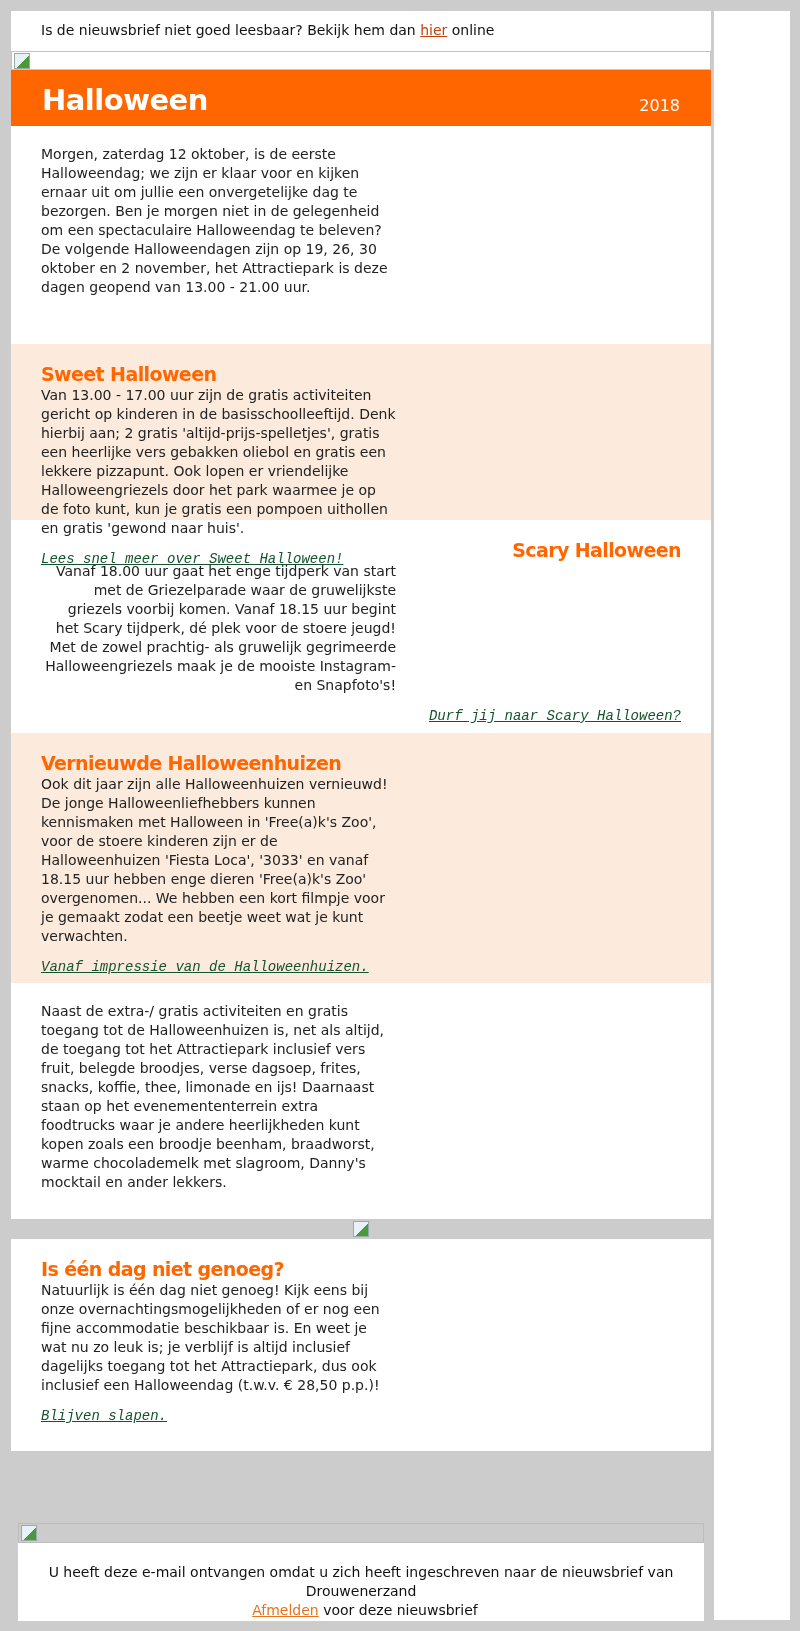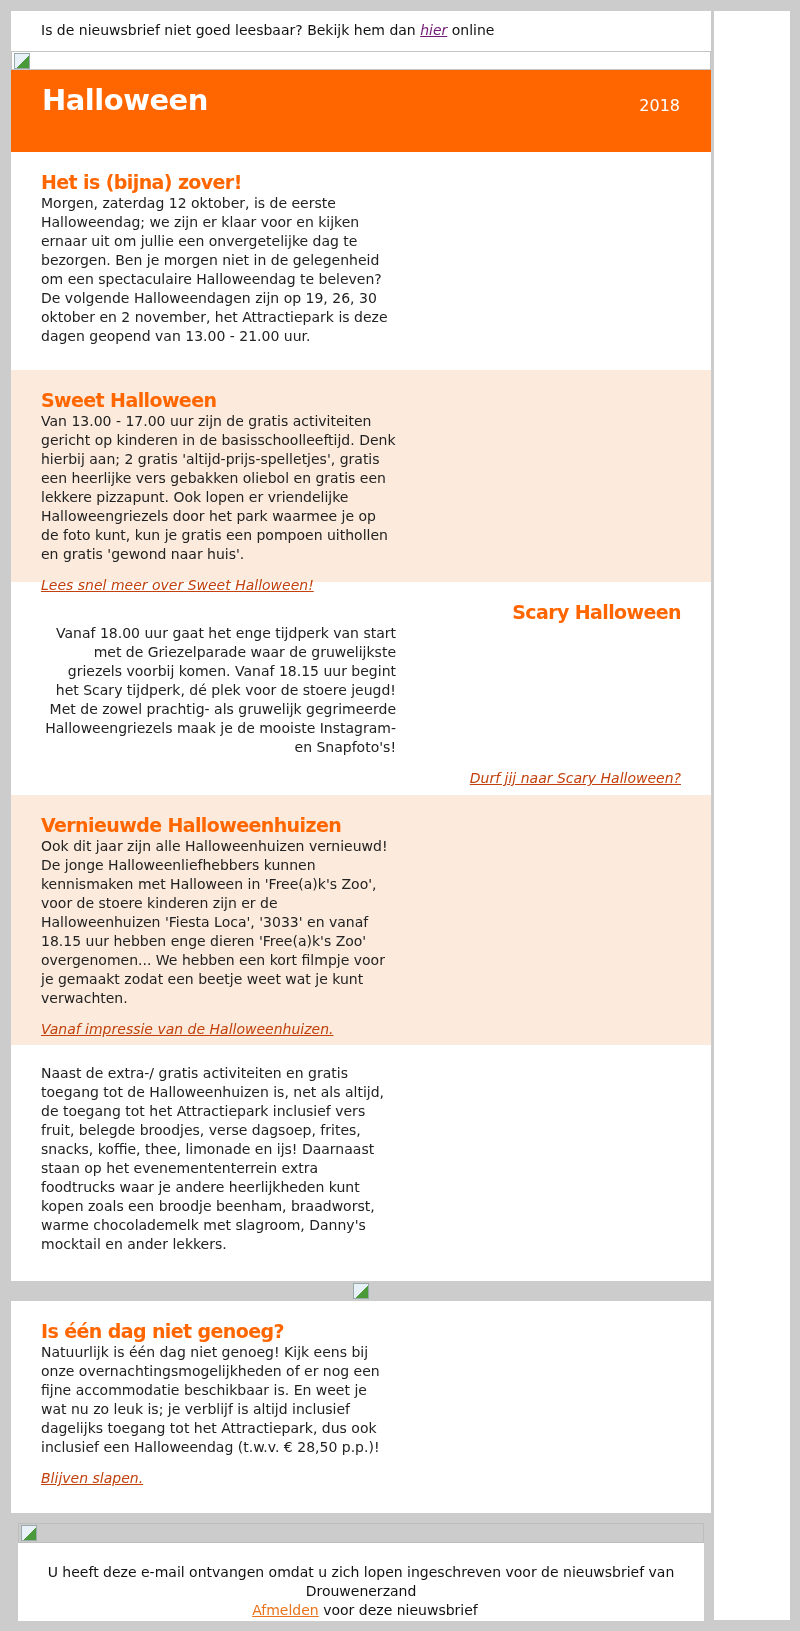--- a/index.html
+++ b/index.html
@@ -1,33 +1,33 @@
 <!DOCTYPE html>
 <html><head>
   <meta charset="utf-8">
   <style>
     * { box-sizing: border-box; margin: 0; padding: 0; }
     html, body { width: 800px; height: 1631px; background: #cccccc; overflow: hidden; }
     body { position: relative; font-family: "DejaVu Sans", "Liberation Sans", sans-serif; color: #222; }
     .right-col { position: absolute; left: 714px; top: 11px; width: 76px; height: 1609px; background: #ffffff; }
     .main { position: absolute; left: 11px; top: 11px; width: 700px; }
     .preheader { height: 40px; background: #fff; padding: 11px 30px 0 30px; font-size: 14px; color: #111; }
-    .preheader a { color: #701a75; font-style: italic; text-decoration: underline; }
+    .preheader a { color: #c2410c; text-decoration: underline; }
     .img-strip { height: 19px; background: #fff; border: 1px solid #c4c4c4; position: relative; }
     .broken-img { position: absolute; width: 16px; height: 16px; border: 1px solid #9aa; background: linear-gradient(135deg, #e8f0f8 55%, #4a9a3a 55%); }
     .img-strip .broken-img { left: 2px; top: 1px; }
-    .hero { height: 82px; background: #ff6600; position: relative; }
+    .hero { height: 56px; background: #ff6600; position: relative; }
     .hero .title { position: absolute; left: 31px; top: 13px; font-size: 29px; font-weight: bold; color: #fff; letter-spacing: -0.5px; font-family: "DejaVu Sans", sans-serif; }
     .hero .year { position: absolute; right: 31px; top: 26px; font-size: 16px; color: #fff; }
     .section { padding: 19px 30px 20px 30px; }
     .section.white { background: #fff; }
     .section.cream { background: #fcebdc; }
     .section h2 { color: #ff6600; font-size: 19px; font-weight: bold; letter-spacing: -0.6px; line-height: 22px; margin-bottom: 1px; }
     .section p { font-size: 14px; line-height: 19px; width: 355px; color: #222; }
-    .section a.more { display: inline-block; margin-top: 13px; color: #c2410c; font-style: italic; font-size: 14px; text-decoration: underline; }
+    .section a.more { display: inline-block; margin-top: 13px; color: #14532d; font-style: italic; font-size: 14px; text-decoration: underline; font-family: Liberation Mono, monospace; }
     .divider { height: 20px; background: #cccccc; position: relative; }
     .divider .broken-img { left: 342px; top: 2px; }
     .footer { position: absolute; left: 18px; top: 1523px; width: 686px; }
     .footer .fstrip { height: 20px; background: #cccccc; border: 1px solid #bdbdbd; position: relative; }
     .footer .fstrip .broken-img { left: 2px; top: 1px; }
     .footer .ftext { background: #fff; height: 78px; padding-top: 20px; text-align: center; font-size: 14px; line-height: 19px; color: #111; }
     .footer .ftext a { color: #e8731a; text-decoration: underline; margin-left: 8px; }
   </style>
 </head>
 <body>
@@ -42,25 +42,24 @@
   <div class="img-strip">
     <span class="broken-img"></span>
   </div>
 
   <div class="hero">
     <div class="title">Halloween</div>
     <div class="year">2018</div>
   </div>
 
   <div class="section white" style="height:218px;">
-    <h2>Het is (bijna) zover!</h2>
     <p>Morgen, zaterdag 12 oktober, is de eerste Halloweendag; we zijn er klaar voor en kijken ernaar uit om jullie een onvergetelijke dag te bezorgen. Ben je morgen niet in de gelegenheid om een spectaculaire Halloweendag te beleven? De volgende Halloweendagen zijn op 19, 26, 30 oktober en 2 november, het Attractiepark is deze dagen geopend van 13.00 - 21.00 uur.</p>
   </div>
 
-  <div class="section cream" style="height:212px;">
+  <div class="section cream" style="height:176px;">
     <h2>Sweet Halloween</h2>
     <p>Van 13.00 - 17.00 uur zijn de gratis activiteiten gericht op kinderen in de basisschoolleeftijd. Denk hierbij aan; 2 gratis 'altijd-prijs-spelletjes', gratis een heerlijke vers gebakken oliebol en gratis een lekkere pizzapunt. Ook lopen er vriendelijke Halloweengriezels door het park waarmee je op de foto kunt, kun je gratis een pompoen uithollen en gratis 'gewond naar huis'.</p>
     <a href="#" class="more">Lees snel meer over Sweet Halloween!</a>
   </div>
 
   <div class="section white" style="height:213px;text-align:right;">
     <h2>Scary Halloween</h2>
     <p>Vanaf 18.00 uur gaat het enge tijdperk van start met de Griezelparade waar de gruwelijkste griezels voorbij komen. Vanaf 18.15 uur begint het Scary tijdperk, dé plek voor de stoere jeugd! Met de zowel prachtig- als gruwelijk gegrimeerde Halloweengriezels maak je de mooiste Instagram- en Snapfoto's!</p>
     <a href="#" class="more">Durf jij naar Scary Halloween?</a>
   </div>
@@ -84,16 +83,16 @@
     <p>Natuurlijk is één dag niet genoeg! Kijk eens bij onze overnachtingsmogelijkheden of er nog een fijne accommodatie beschikbaar is. En weet je wat nu zo leuk is; je verblijf is  altijd inclusief dagelijks toegang tot het Attractiepark, dus ook inclusief een Halloweendag (t.w.v. € 28,50 p.p.)!</p>
     <a href="#" class="more">Blijven slapen.</a>
   </div>
 </div>
 
 <div class="footer">
   <div class="fstrip">
     <span class="broken-img"></span>
   </div>
   <div class="ftext">
-    <div>U heeft deze e-mail ontvangen omdat u zich lopen ingeschreven voor de nieuwsbrief van Drouwenerzand</div>
+    <div>U heeft deze e-mail ontvangen omdat u zich heeft ingeschreven naar de nieuwsbrief van Drouwenerzand</div>
     <div><a href="#">Afmelden</a><span> voor deze nieuwsbrief</span></div>
   </div>
 </div>
 
 </body></html>

